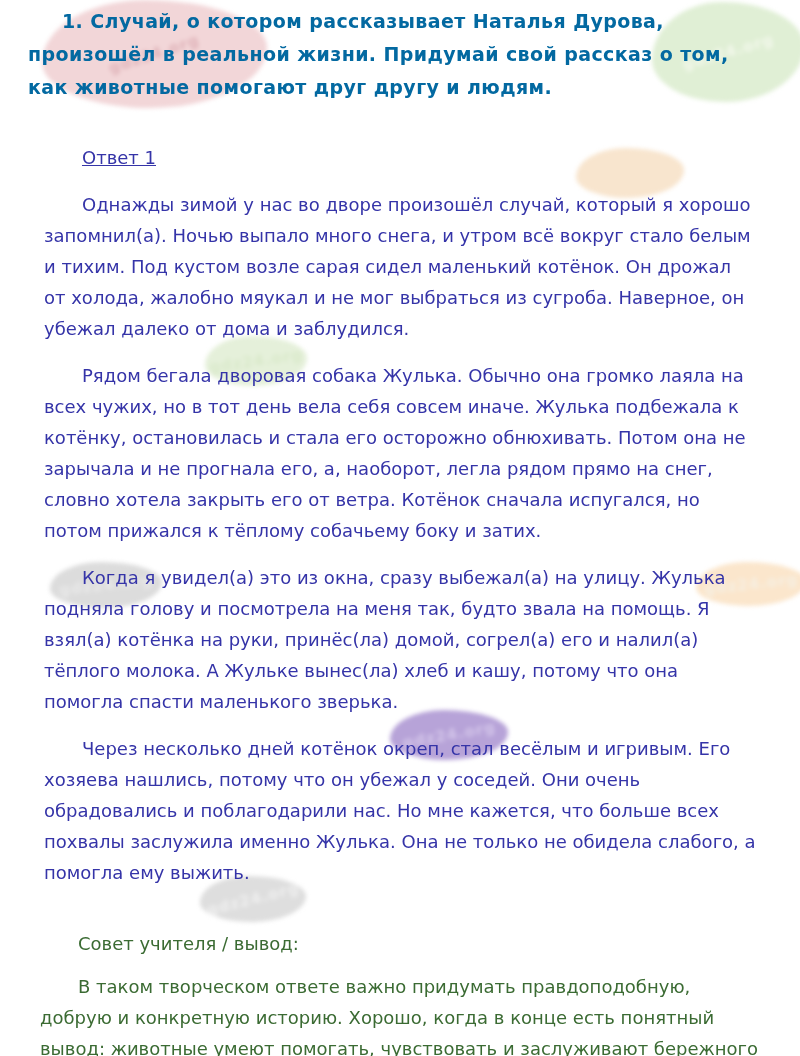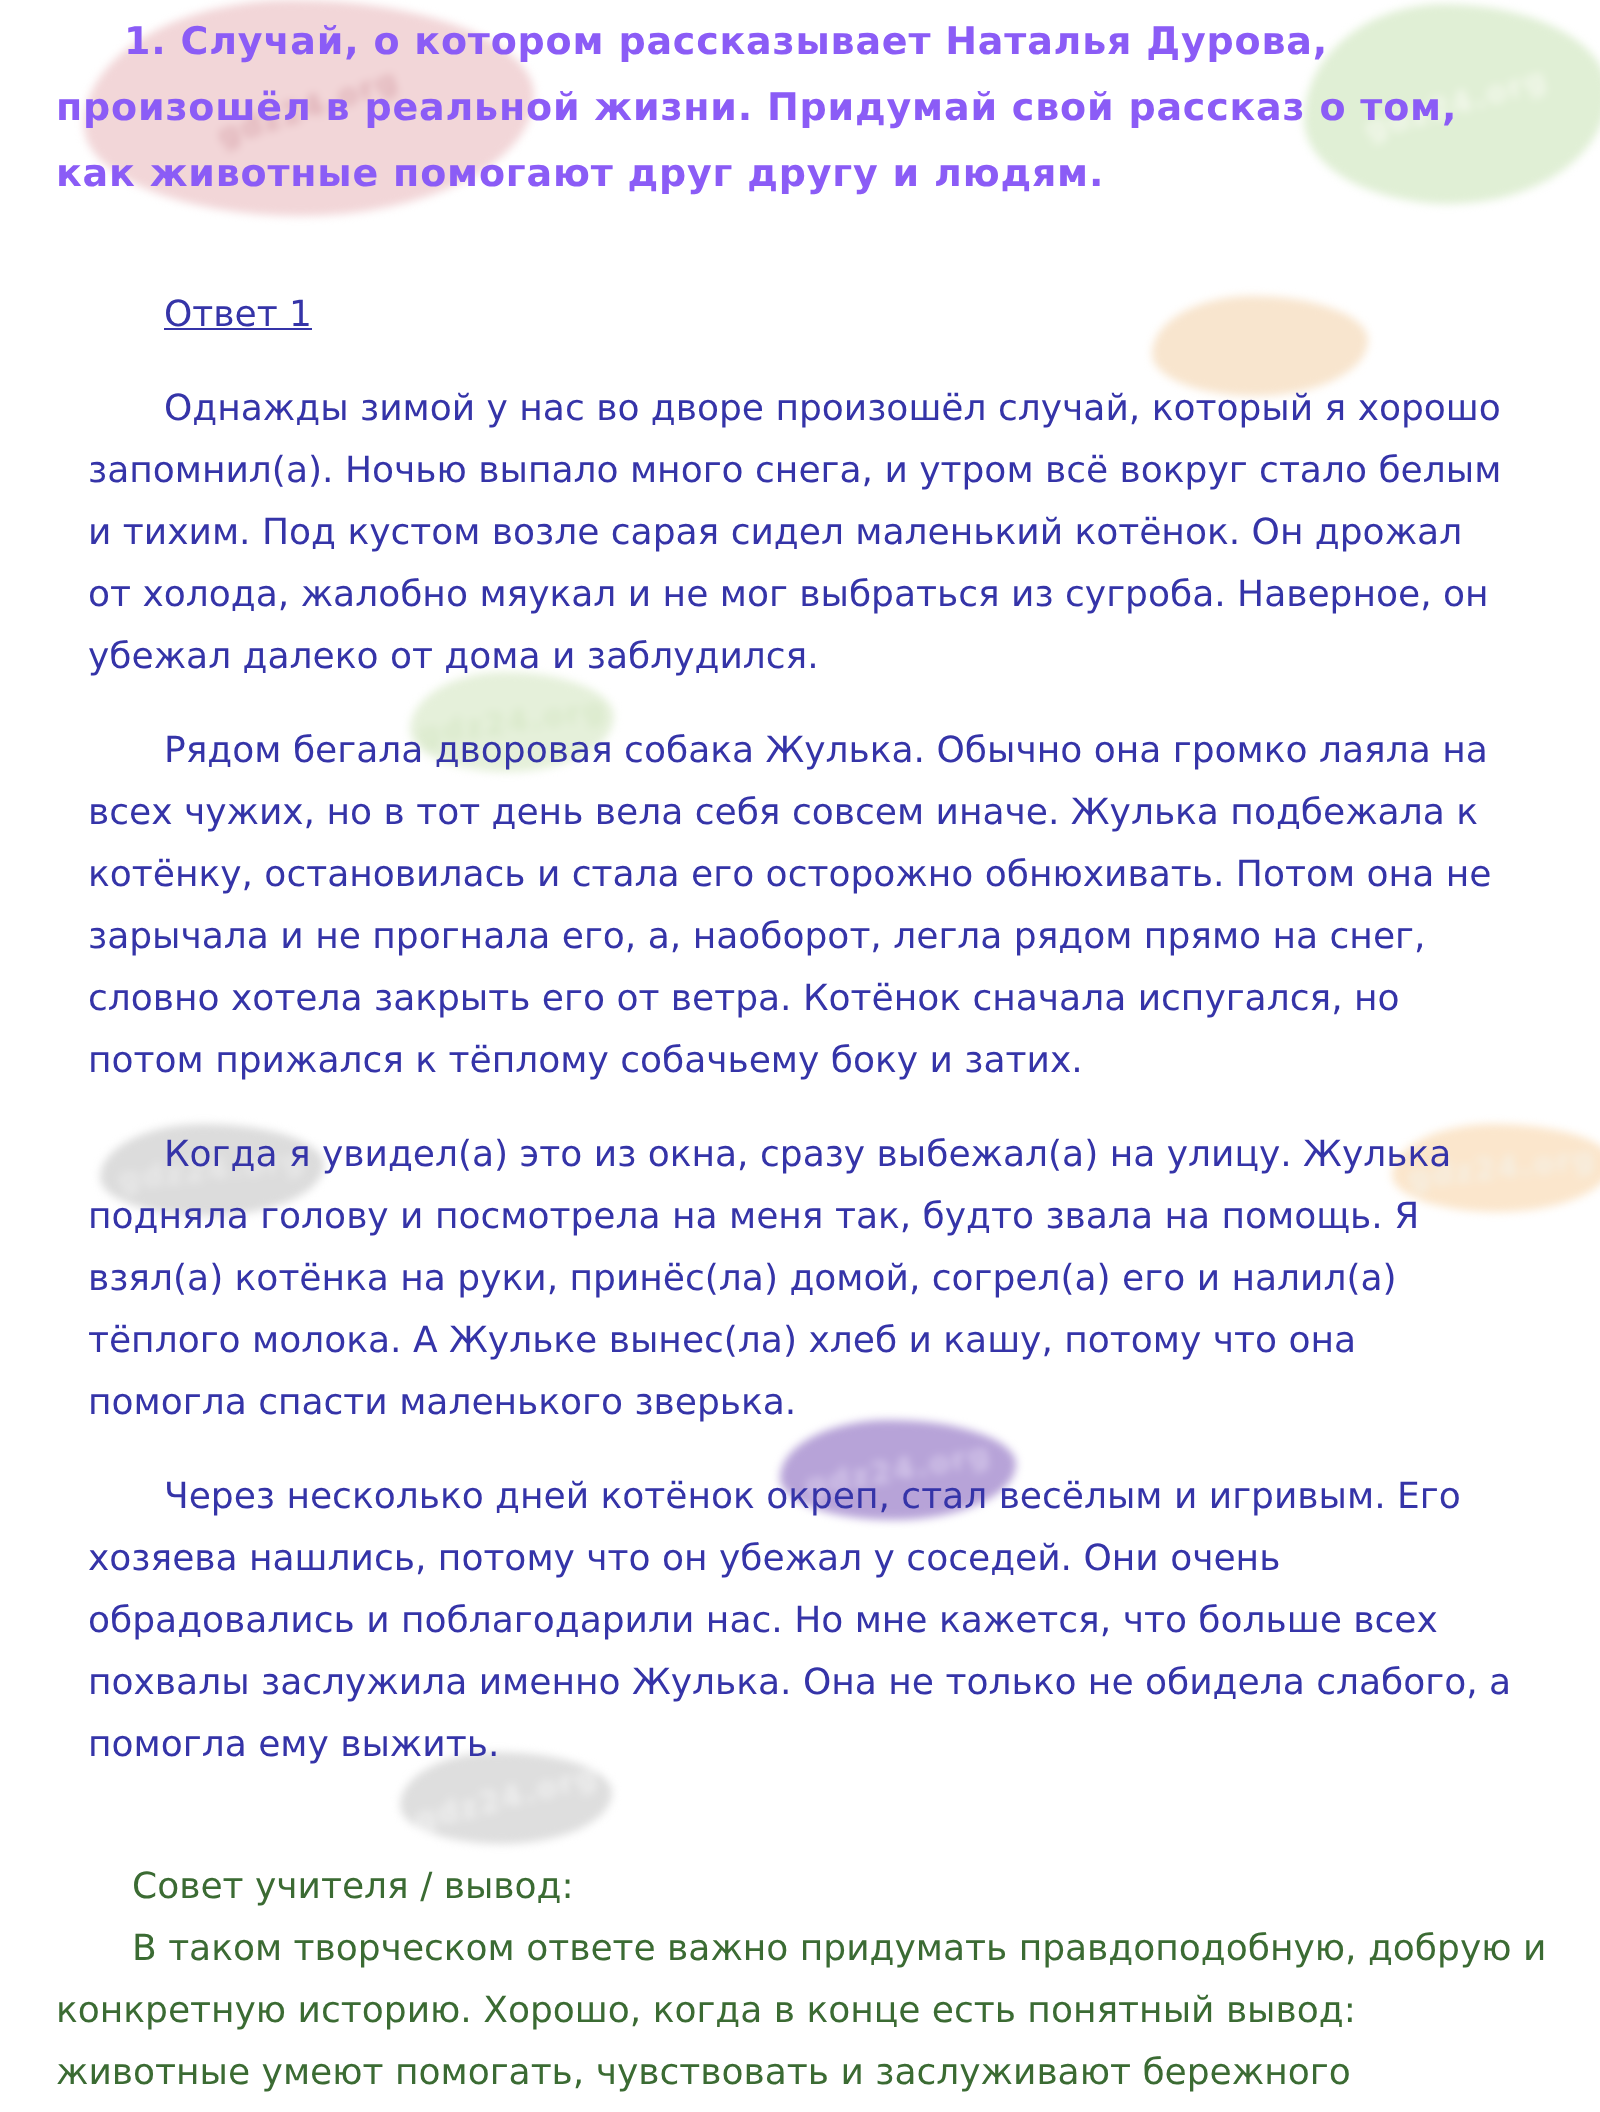--- a/index.html
+++ b/index.html
@@ -53,21 +53,21 @@
   .content p { margin: 16px; text-indent: 38px; }
   .answer-heading {
     text-indent: 38px;
     text-decoration: underline;
     margin: 0;
   }
   .advice {
     margin-top: 40px;
     color: #3b6b33;
   }
-  .advice p { margin: 0; text-indent: 38px; }
+  .advice p { margin: 12px; text-indent: 38px; }
 </style>
 </head>
 <body style="background: rgb(255, 255, 255);">
 
 <div class="page">
 
   <div class="watermark-layer">
       <div class="blob" style="left: 42px; top: 0px; width: 225px; height: 108px; background: rgb(242, 214, 216);">
         <span class="blob-text" style="color: rgb(223, 178, 184); transform: rotate(-18deg);">gdz24.org</span>
       </div>
@@ -87,21 +87,21 @@
       <div class="blob" style="left: 390px; top: 710px; width: 118px; height: 50px; background: rgb(183, 163, 216);">
         <span class="blob-text" style="color: rgb(212, 198, 234); transform: rotate(-10deg);">gdz24.org</span>
       </div>
       <div class="blob" style="left: 200px; top: 876px; width: 106px; height: 46px; background: rgb(222, 222, 222);">
         <span class="blob-text" style="color: rgb(239, 239, 239); transform: rotate(-14deg);">gdz24.org</span>
       </div>
     </div>
 
   <div class="text-layer">
 
-    <div class="task-title" style="color: #8b5cf6;">1. Случай, о котором рассказывает Наталья Дурова, произошёл в реальной жизни. Придумай свой рассказ о том, как животные помогают друг другу и людям.</div>
+    <div class="task-title" style="color: #0369a1;">1. Случай, о котором рассказывает Наталья Дурова, произошёл в реальной жизни. Придумай свой рассказ о том, как животные помогают друг другу и людям.</div>
 
     <div class="content" style="color: rgb(53, 52, 168);">
       <p class="answer-heading">Ответ 1</p>
 
       <p>Однажды зимой у нас во дворе произошёл случай, который я хорошо запомнил(а). Ночью выпало много снега, и утром всё вокруг стало белым и тихим. Под кустом возле сарая сидел маленький котёнок. Он дрожал от холода, жалобно мяукал и не мог выбраться из сугроба. Наверное, он убежал далеко от дома и заблудился.</p>
       <p>Рядом бегала дворовая собака Жулька. Обычно она громко лаяла на всех чужих, но в тот день вела себя совсем иначе. Жулька подбежала к котёнку, остановилась и стала его осторожно обнюхивать. Потом она не зарычала и не прогнала его, а, наоборот, легла рядом прямо на снег, словно хотела закрыть его от ветра. Котёнок сначала испугался, но потом прижался к тёплому собачьему боку и затих.</p>
       <p>Когда я увидел(а) это из окна, сразу выбежал(а) на улицу. Жулька подняла голову и посмотрела на меня так, будто звала на помощь. Я взял(а) котёнка на руки, принёс(ла) домой, согрел(а) его и налил(а) тёплого молока. А Жульке вынес(ла) хлеб и кашу, потому что она помогла спасти маленького зверька.</p>
       <p>Через несколько дней котёнок окреп, стал весёлым и игривым. Его хозяева нашлись, потому что он убежал у соседей. Они очень обрадовались и поблагодарили нас. Но мне кажется, что больше всех похвалы заслужила именно Жулька. Она не только не обидела слабого, а помогла ему выжить.</p>
 
       <div class="advice" style="color: rgb(59, 107, 51);">

